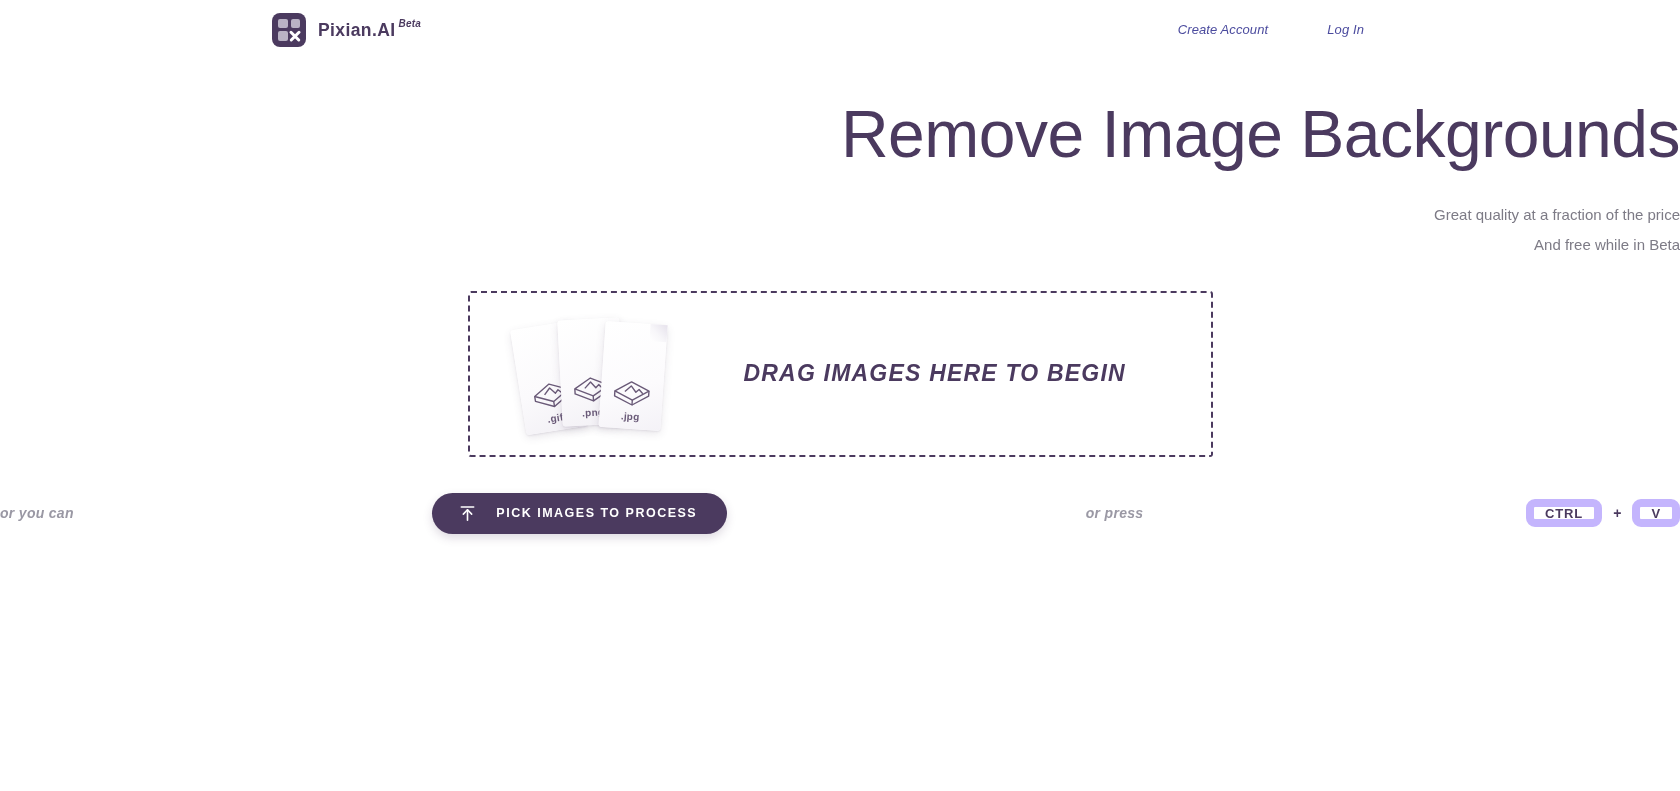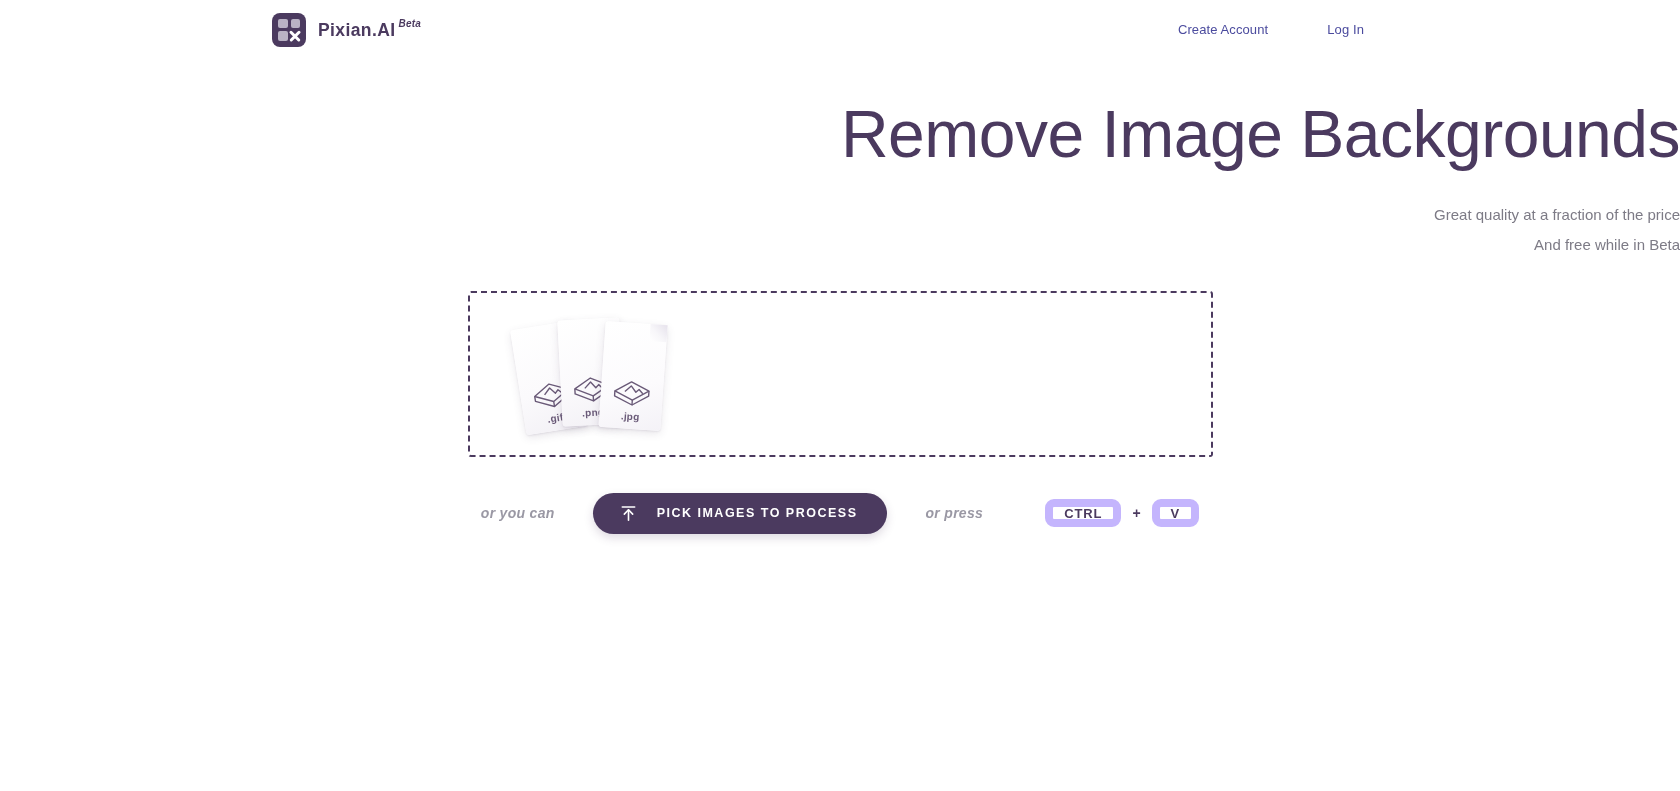--- a/index.html
+++ b/index.html
@@ -103,20 +103,21 @@
     letter-spacing: 0.1px;
   }
   .nav-link:last-child { margin-right: 0; }
 
   .nav-right {
     margin-left: auto;
     display: flex;
     align-items: center;
     gap: 59px;
     padding-right: 276px;
+    font-style: italic;
   }
   .nav-right .nav-link { margin-right: 0; }
 
   
   .hero {
     text-align: right;
     padding-top: 38px;
   }
 
   .hero-title {
@@ -207,21 +208,21 @@
     color: #4b3a5f;
     letter-spacing: 1.2px;
     margin-left: 38px;
     white-space: nowrap;
   }
 
   
   .action-row {
     display: flex;
     align-items: center;
-    justify-content: center;
+    justify-content: space-between;
     margin-top: 36px;
     gap: 16px;
   }
 
   .or-text {
     font-size: 14px;
     font-weight: 700;
     font-style: italic;
     color: #9a98a4;
     letter-spacing: 0.3px;
@@ -363,20 +364,21 @@
               <path d="M3 17 L3 22 L21 30 L21 25"></path>
               <path d="M37 15 L37 20 L21 30"></path>
               <path d="M13 17 L19 11 L24 17 L27 14 L31 18"></path>
             </g>
           </svg>
           <span class="ext">.jpg</span>
         </div>
 
       </div>
 
+      <div class="drop-cta">DRAG IMAGES HERE TO BEGIN</div>
 
     </div>
   </div>
 
   <div class="action-row">
 
     <span class="or-text">or you can</span>
 
     <button class="pick-button">
       <svg class="upload-icon" viewBox="0 0 20 20">

